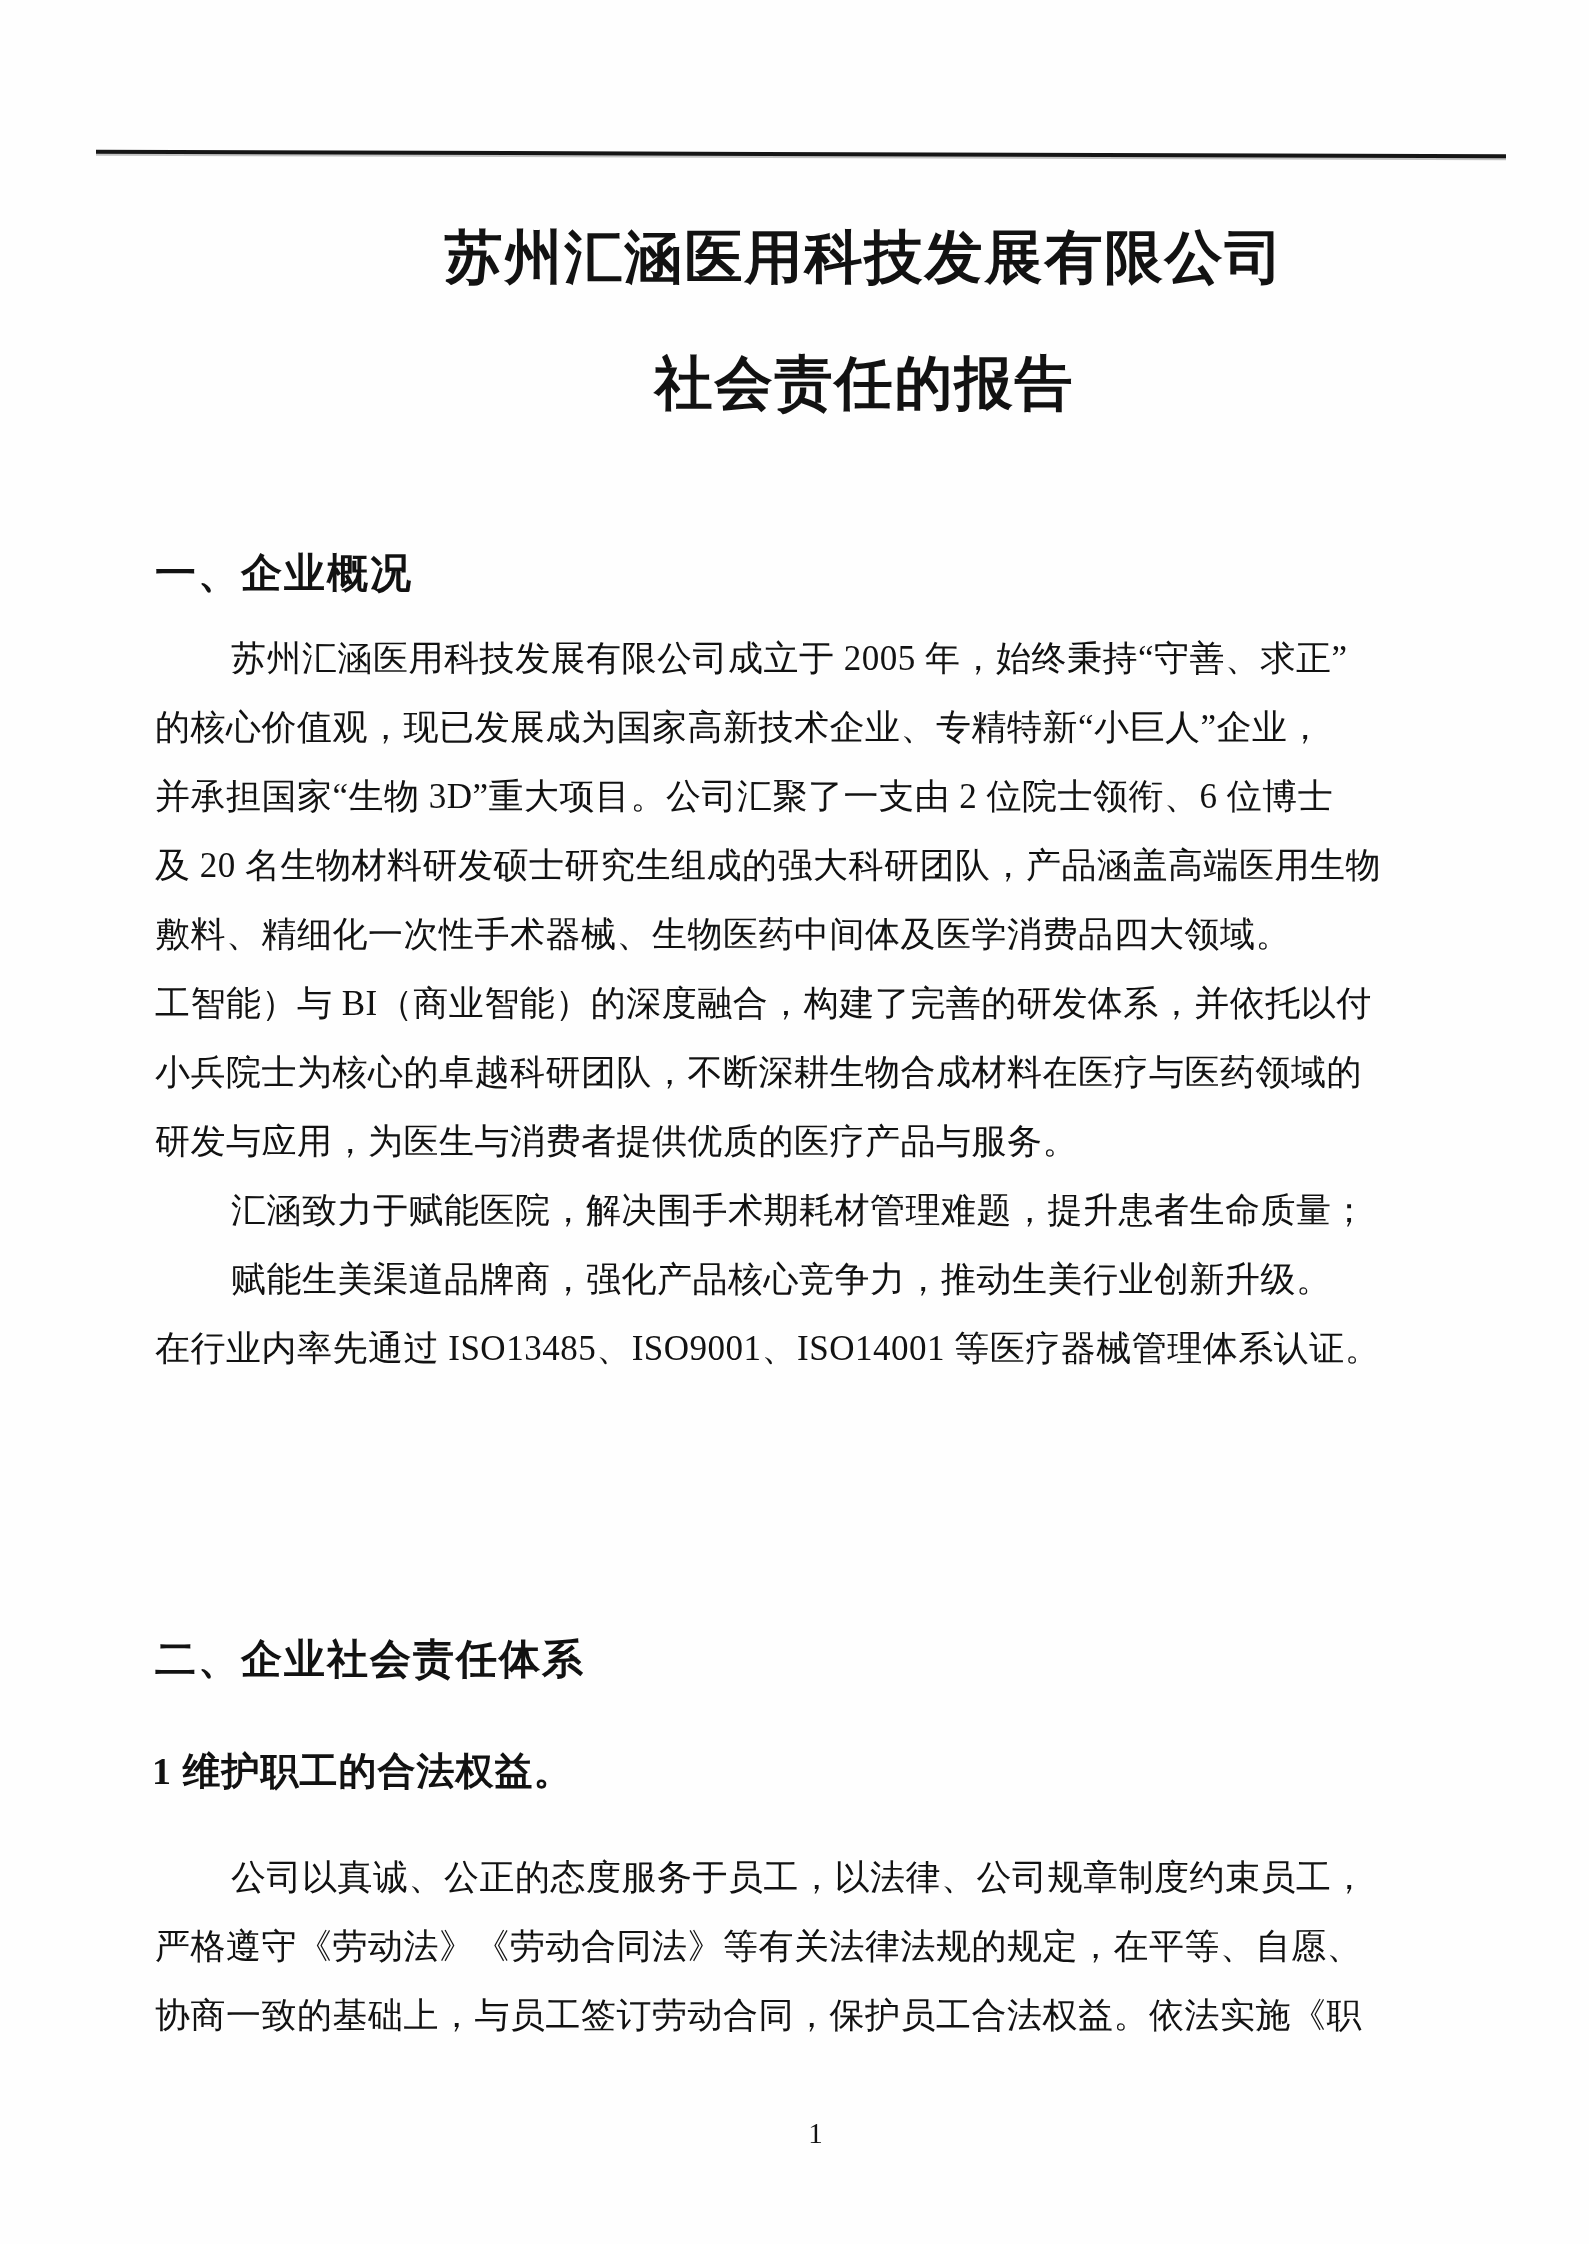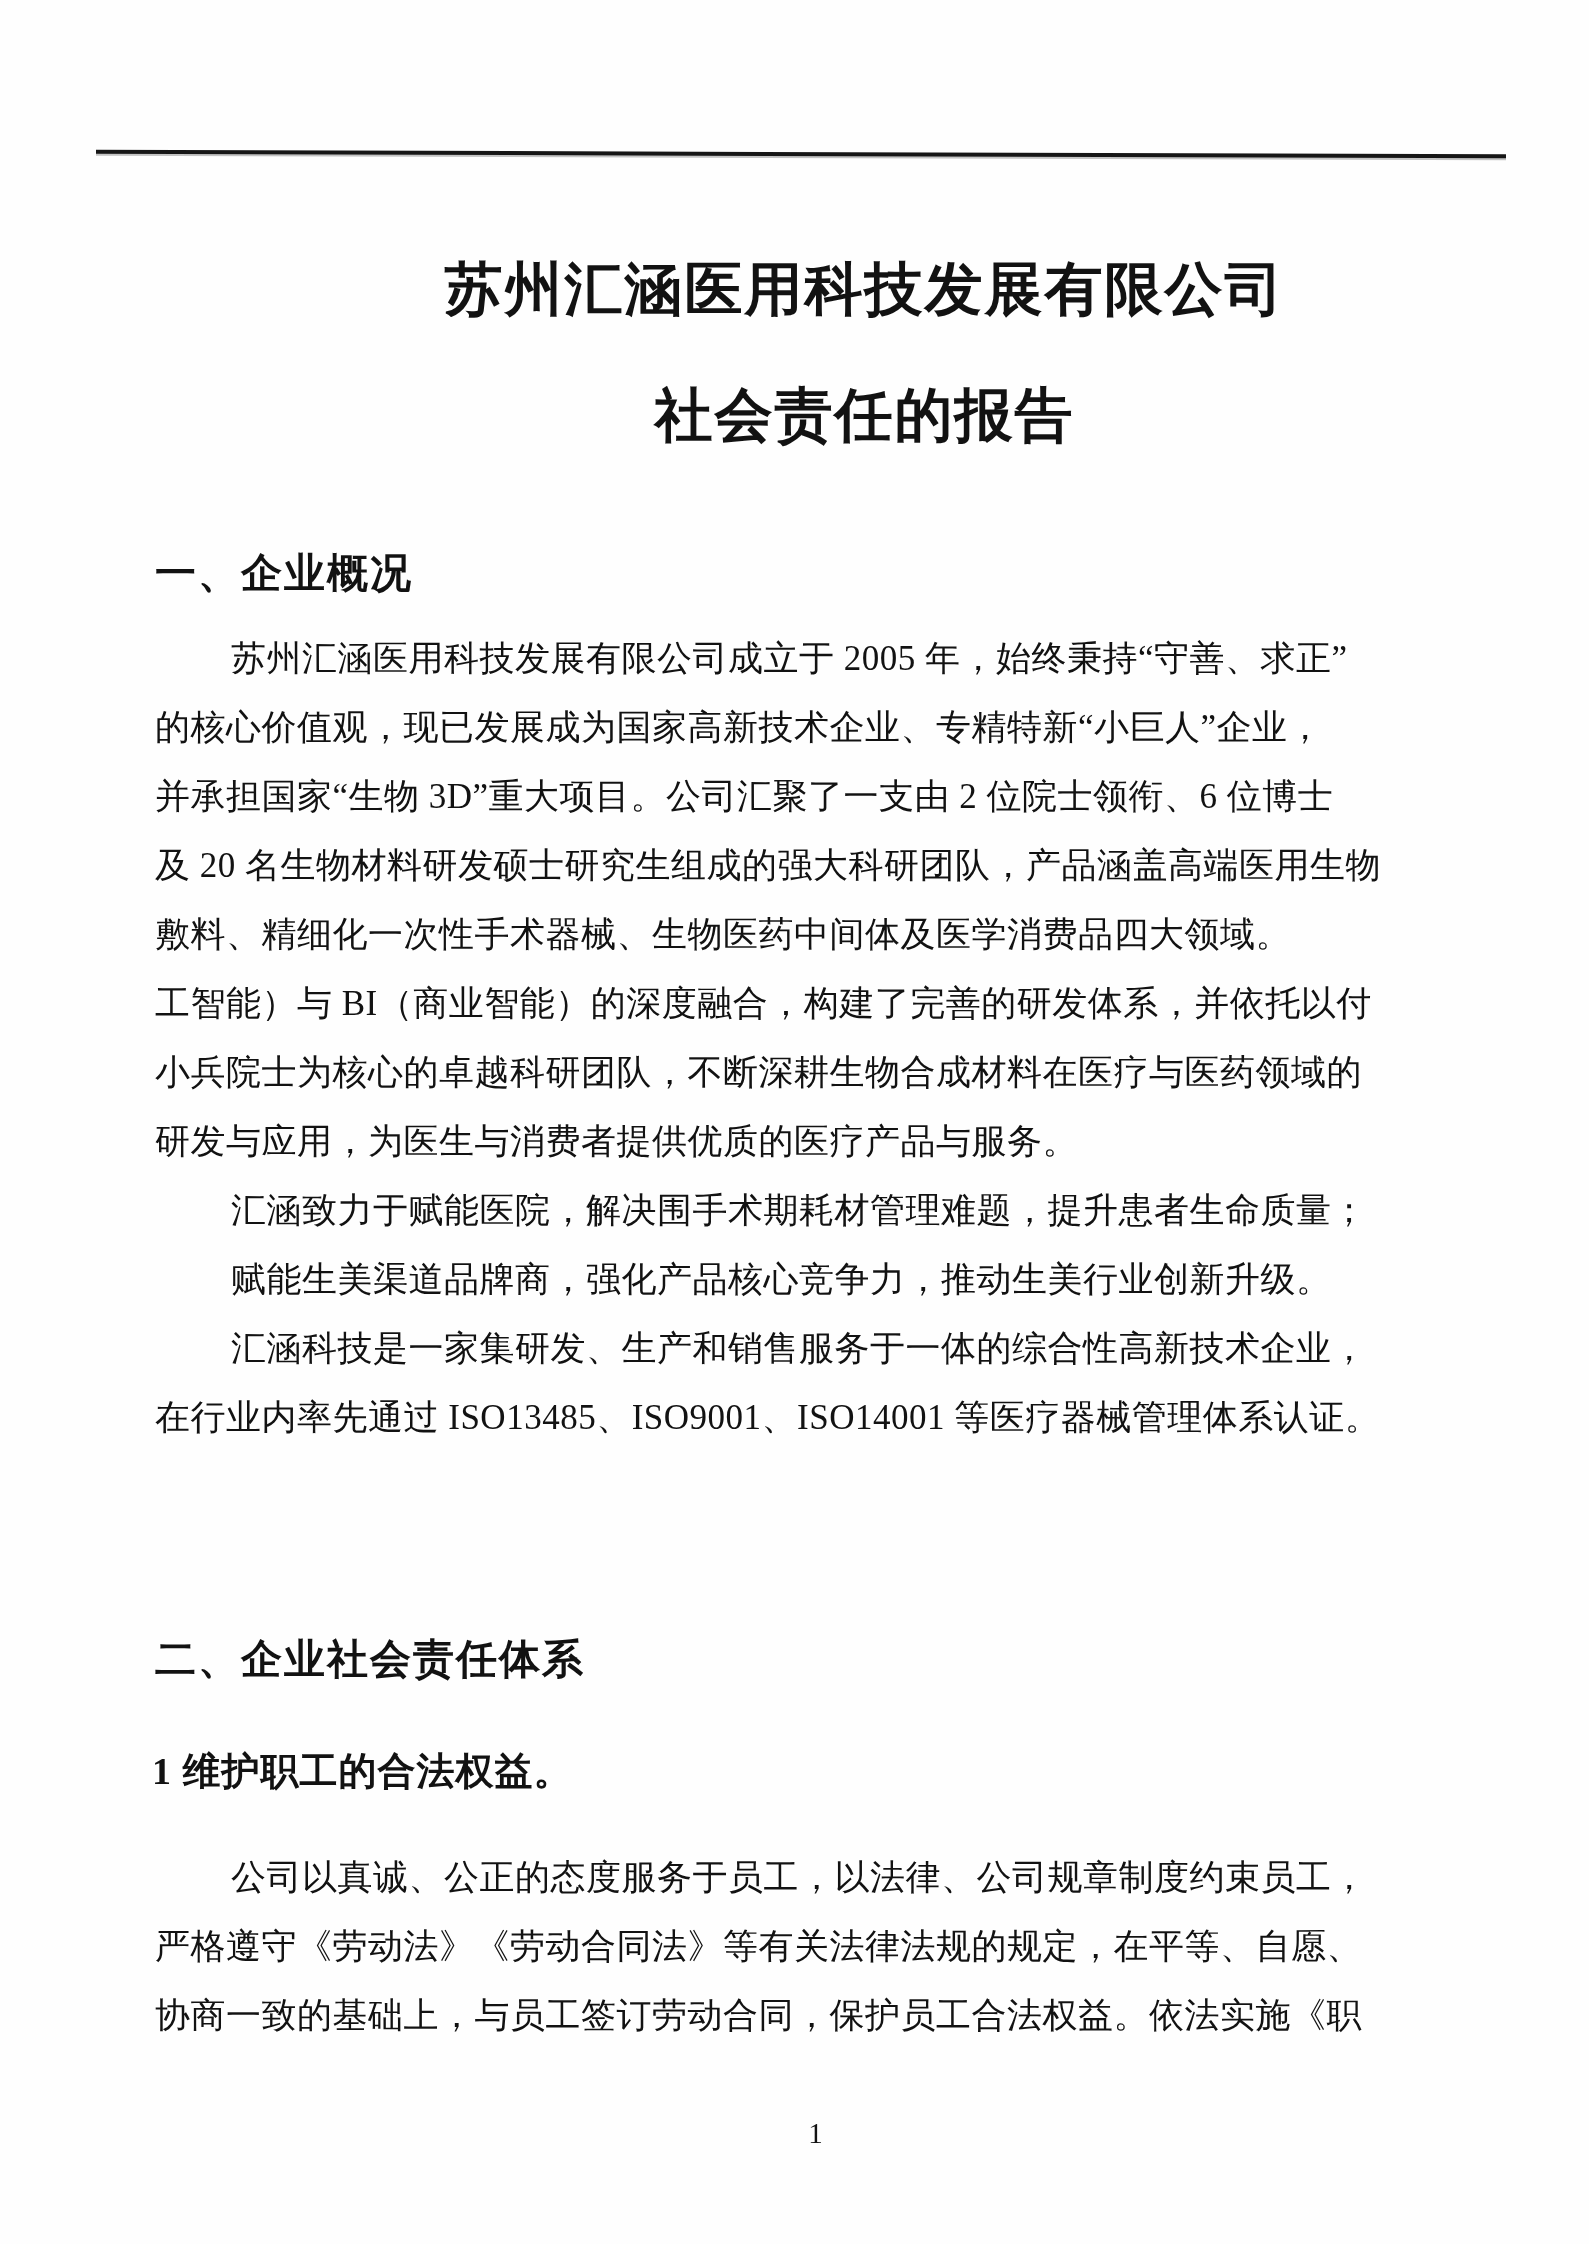--- a/index.html
+++ b/index.html
@@ -32,21 +32,20 @@
     left: 0;
     width: 100%;
     box-sizing: border-box;
     padding-left: 140px;          
     text-align: center;
     font-weight: 900;
     font-size: 58px;
     line-height: 64px;
     letter-spacing: 2px;
     white-space: nowrap;
-    margin-top: 32px;
   }
   .title-company { top: 226px; }
   .title-report  { top: 352px; }
 
   .section-heading {
     position: absolute;
     left: 155px;
     font-weight: 900;
     font-size: 41px;
     letter-spacing: 2px;
@@ -112,21 +111,20 @@
     <span class="line">及 20 名生物材料研发硕士研究生组成的强大科研团队，产品涵盖高端医用生物</span>
     <span class="line">敷料、精细化一次性手术器械、生物医药中间体及医学消费品四大领域。</span>
 
     <span class="line">工智能）与 BI（商业智能）的深度融合，构建了完善的研发体系，并依托以付</span>
     <span class="line">小兵院士为核心的卓越科研团队，不断深耕生物合成材料在医疗与医药领域的</span>
     <span class="line">研发与应用，为医生与消费者提供优质的医疗产品与服务。</span>
 
     <span class="line indent">汇涵致力于赋能医院，解决围手术期耗材管理难题，提升患者生命质量；</span>
     <span class="line indent">赋能生美渠道品牌商，强化产品核心竞争力，推动生美行业创新升级。</span>
 
-    <span class="line indent">汇涵科技是一家集研发、生产和销售服务于一体的综合性高新技术企业，</span>
     <span class="line">在行业内率先通过 ISO13485、ISO9001、ISO14001 等医疗器械管理体系认证。</span>
   </div>
 
   <div class="section-heading heading-csr">二、企业社会责任体系</div>
 
   <div class="subsection-heading heading-employee-rights">1 维护职工的合法权益。</div>
 
   <div class="body-block body-employee">
     <span class="line indent">公司以真诚、公正的态度服务于员工，以法律、公司规章制度约束员工，</span>
     <span class="line">严格遵守《劳动法》《劳动合同法》等有关法律法规的规定，在平等、自愿、</span>

